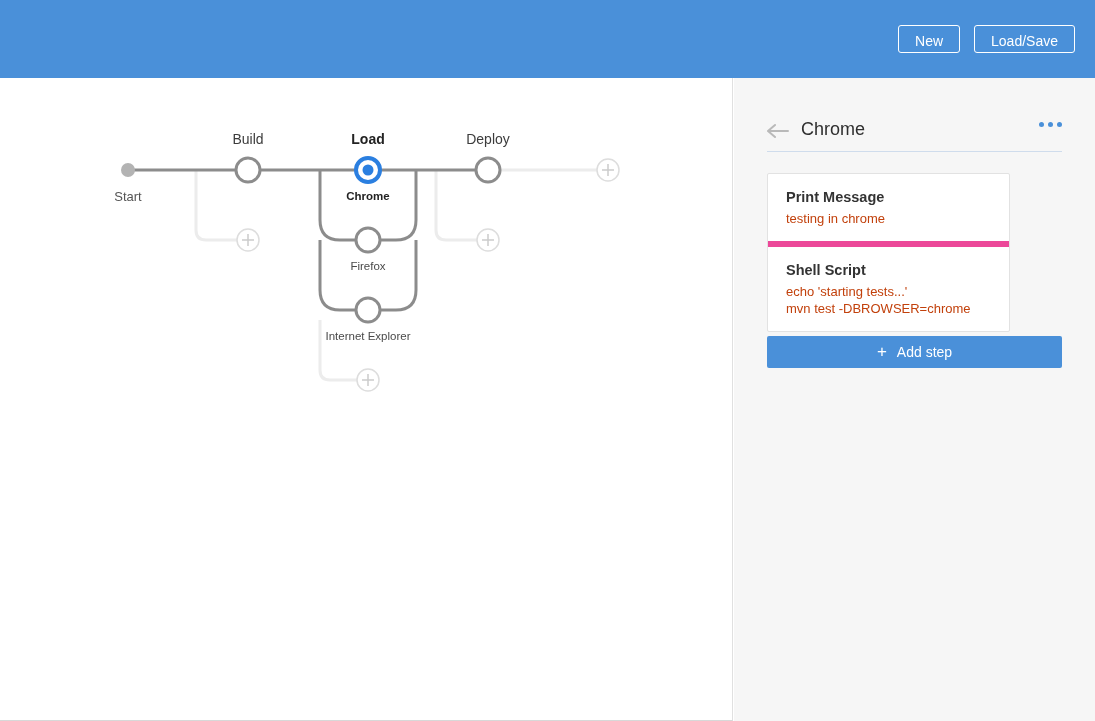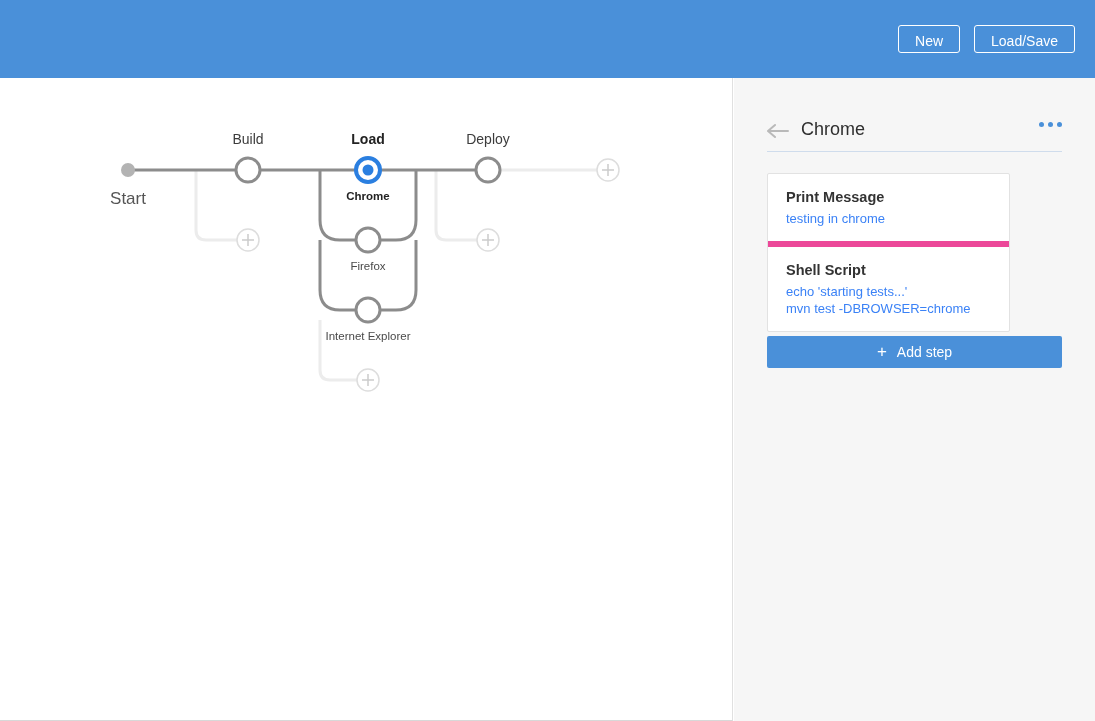--- a/index.html
+++ b/index.html
@@ -58,21 +58,21 @@
     position: absolute;
     font-family: "Liberation Sans", sans-serif;
     color: #4a4a4a;
     white-space: nowrap;
     transform: translateX(-50%);
   }
   .lbl.stage { font-size: 14px; color: #3c3c3c; }
   .lbl.stage.sel { font-weight: bold; color: #232323; }
   .lbl.node { font-size: 11.5px; color: #4a4a4a; }
   .lbl.node.sel { font-weight: bold; color: #232323; }
-  .lbl.start { font-size: 17px; color: #555; }
+  .lbl.start { font-size: 13px; color: #555; }
 
   
   .sidebar {
     position: absolute; left: 734px; top: 78px;
     width: 361px; height: 643px;
     background: #f6f6f6;
   }
   .sb-head {
     position: absolute; left: 33px; top: 38px;
     width: 295px; height: 36px;
@@ -104,21 +104,21 @@
   .card {
     padding: 14px 18px 14px 18px;
     cursor: pointer;
   }
   .card + .card { border-top: 6px solid #ec4899; }
   .card-title {
     font-size: 14.5px; font-weight: bold; color: #333333;
     margin-bottom: 4px; line-height: 18px;
   }
   .card-sub {
-    font-size: 13px; color: #3b82f6; line-height: 17px;
+    font-size: 13px; color: #c2410c; line-height: 17px;
     white-space: pre-line;
   }
   .add-step {
     position: absolute; left: 33px; top: 258px;
     width: 295px; height: 32px;
     background: #4a90d9; border: none; border-radius: 2px;
     color: #ffffff; font-size: 14px;
     font-family: "Liberation Sans", sans-serif;
     cursor: pointer;
     display: flex; align-items: center; justify-content: center; gap: 10px;

